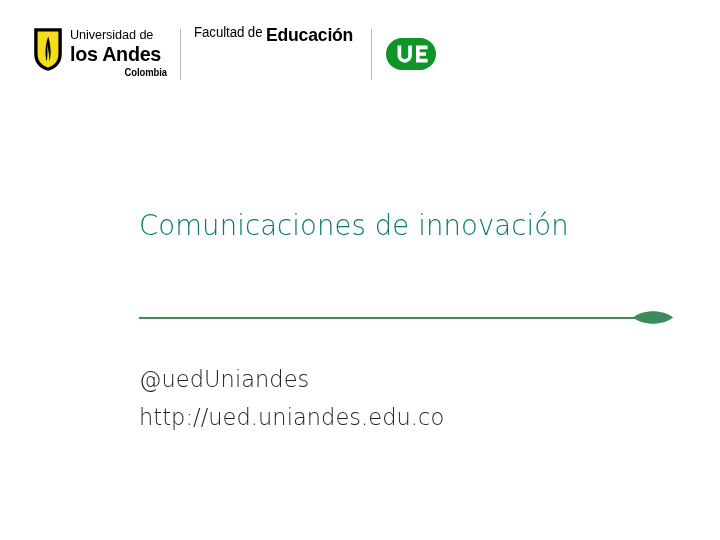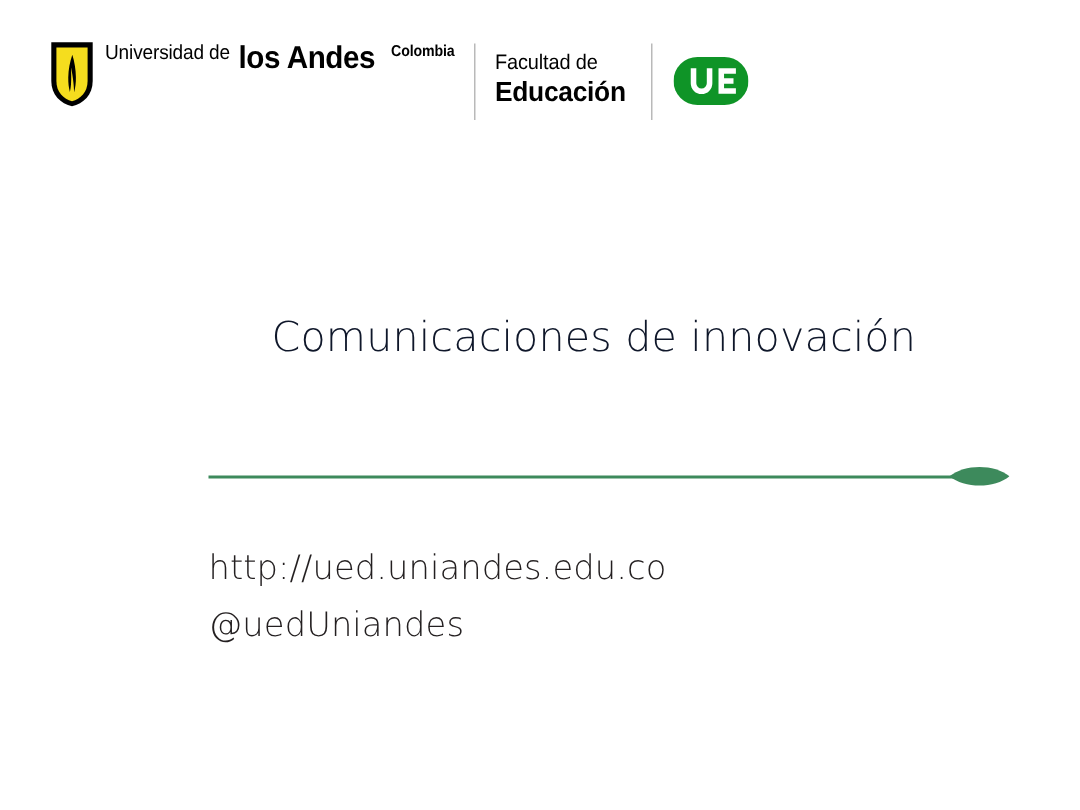--- a/index.html
+++ b/index.html
@@ -43,21 +43,21 @@
   .shield {
     width: 30px;
     height: 45px;
     margin-top: 1px;
     flex: none;
   }
 
   .uniandes-words {
     margin-left: 7px;
     display: flex;
-    flex-direction: row;
+    flex-direction: column;
     justify-content: flex-start;
     padding-top: 1px;
   }
 
   .u-line1 {
     font-family: "Liberation Sans Narrow", "Liberation Sans", sans-serif;
     font-size: 13.5px;
     line-height: 15px;
     color: #000000;
     letter-spacing: -0.1px;
@@ -97,21 +97,20 @@
     width: 1px;
     height: 51px;
     background: #b9b9b9;
     margin: 0 13px;
     flex: none;
     align-self: center;
   }
 
   .facultad-words {
     display: flex;
-    flex-direction: column;
     justify-content: center;
     height: 56px;
     padding-bottom: 4px;
   }
 
   .f-line1 {
     font-family: "Liberation Sans Narrow", "Liberation Sans", sans-serif;
     font-size: 14px;
     line-height: 17px;
     color: #000000;
@@ -147,24 +146,23 @@
     left: 139px;
     top: 208px;
     width: 530px;
   }
 
   .title-line {
     font-family: "DejaVu Sans", sans-serif;
     font-weight: 300;
     font-size: 27.5px;
     line-height: 34px;
-    color: #0f172a;
+    color: #0f766e;
     letter-spacing: 0.1px;
     white-space: nowrap;
-    margin-left: 42px;
   }
 
   
   .rule-wrap {
     position: absolute;
     left: 139px;
     top: 308px;
     width: 534px;
     height: 20px;
   }
@@ -251,17 +249,17 @@
   </div>
 
   <div class="rule-wrap">
     <div class="rule-line"></div>
     <svg class="rule-leaf" viewBox="0 0 40 17">
       <path d="M0 8.5 C10 0.2 30 0.2 40 8.5 C30 16.8 10 16.8 0 8.5 Z" fill="#3d8a5c"></path>
     </svg>
   </div>
 
   <div class="body-block">
+    <div class="body-line">@uedUniandes</div>
     <div class="body-line">http://ued.uniandes.edu.co</div>
-    <div class="body-line">@uedUniandes</div>
   </div>
 
 </div>
 
 </body></html>

